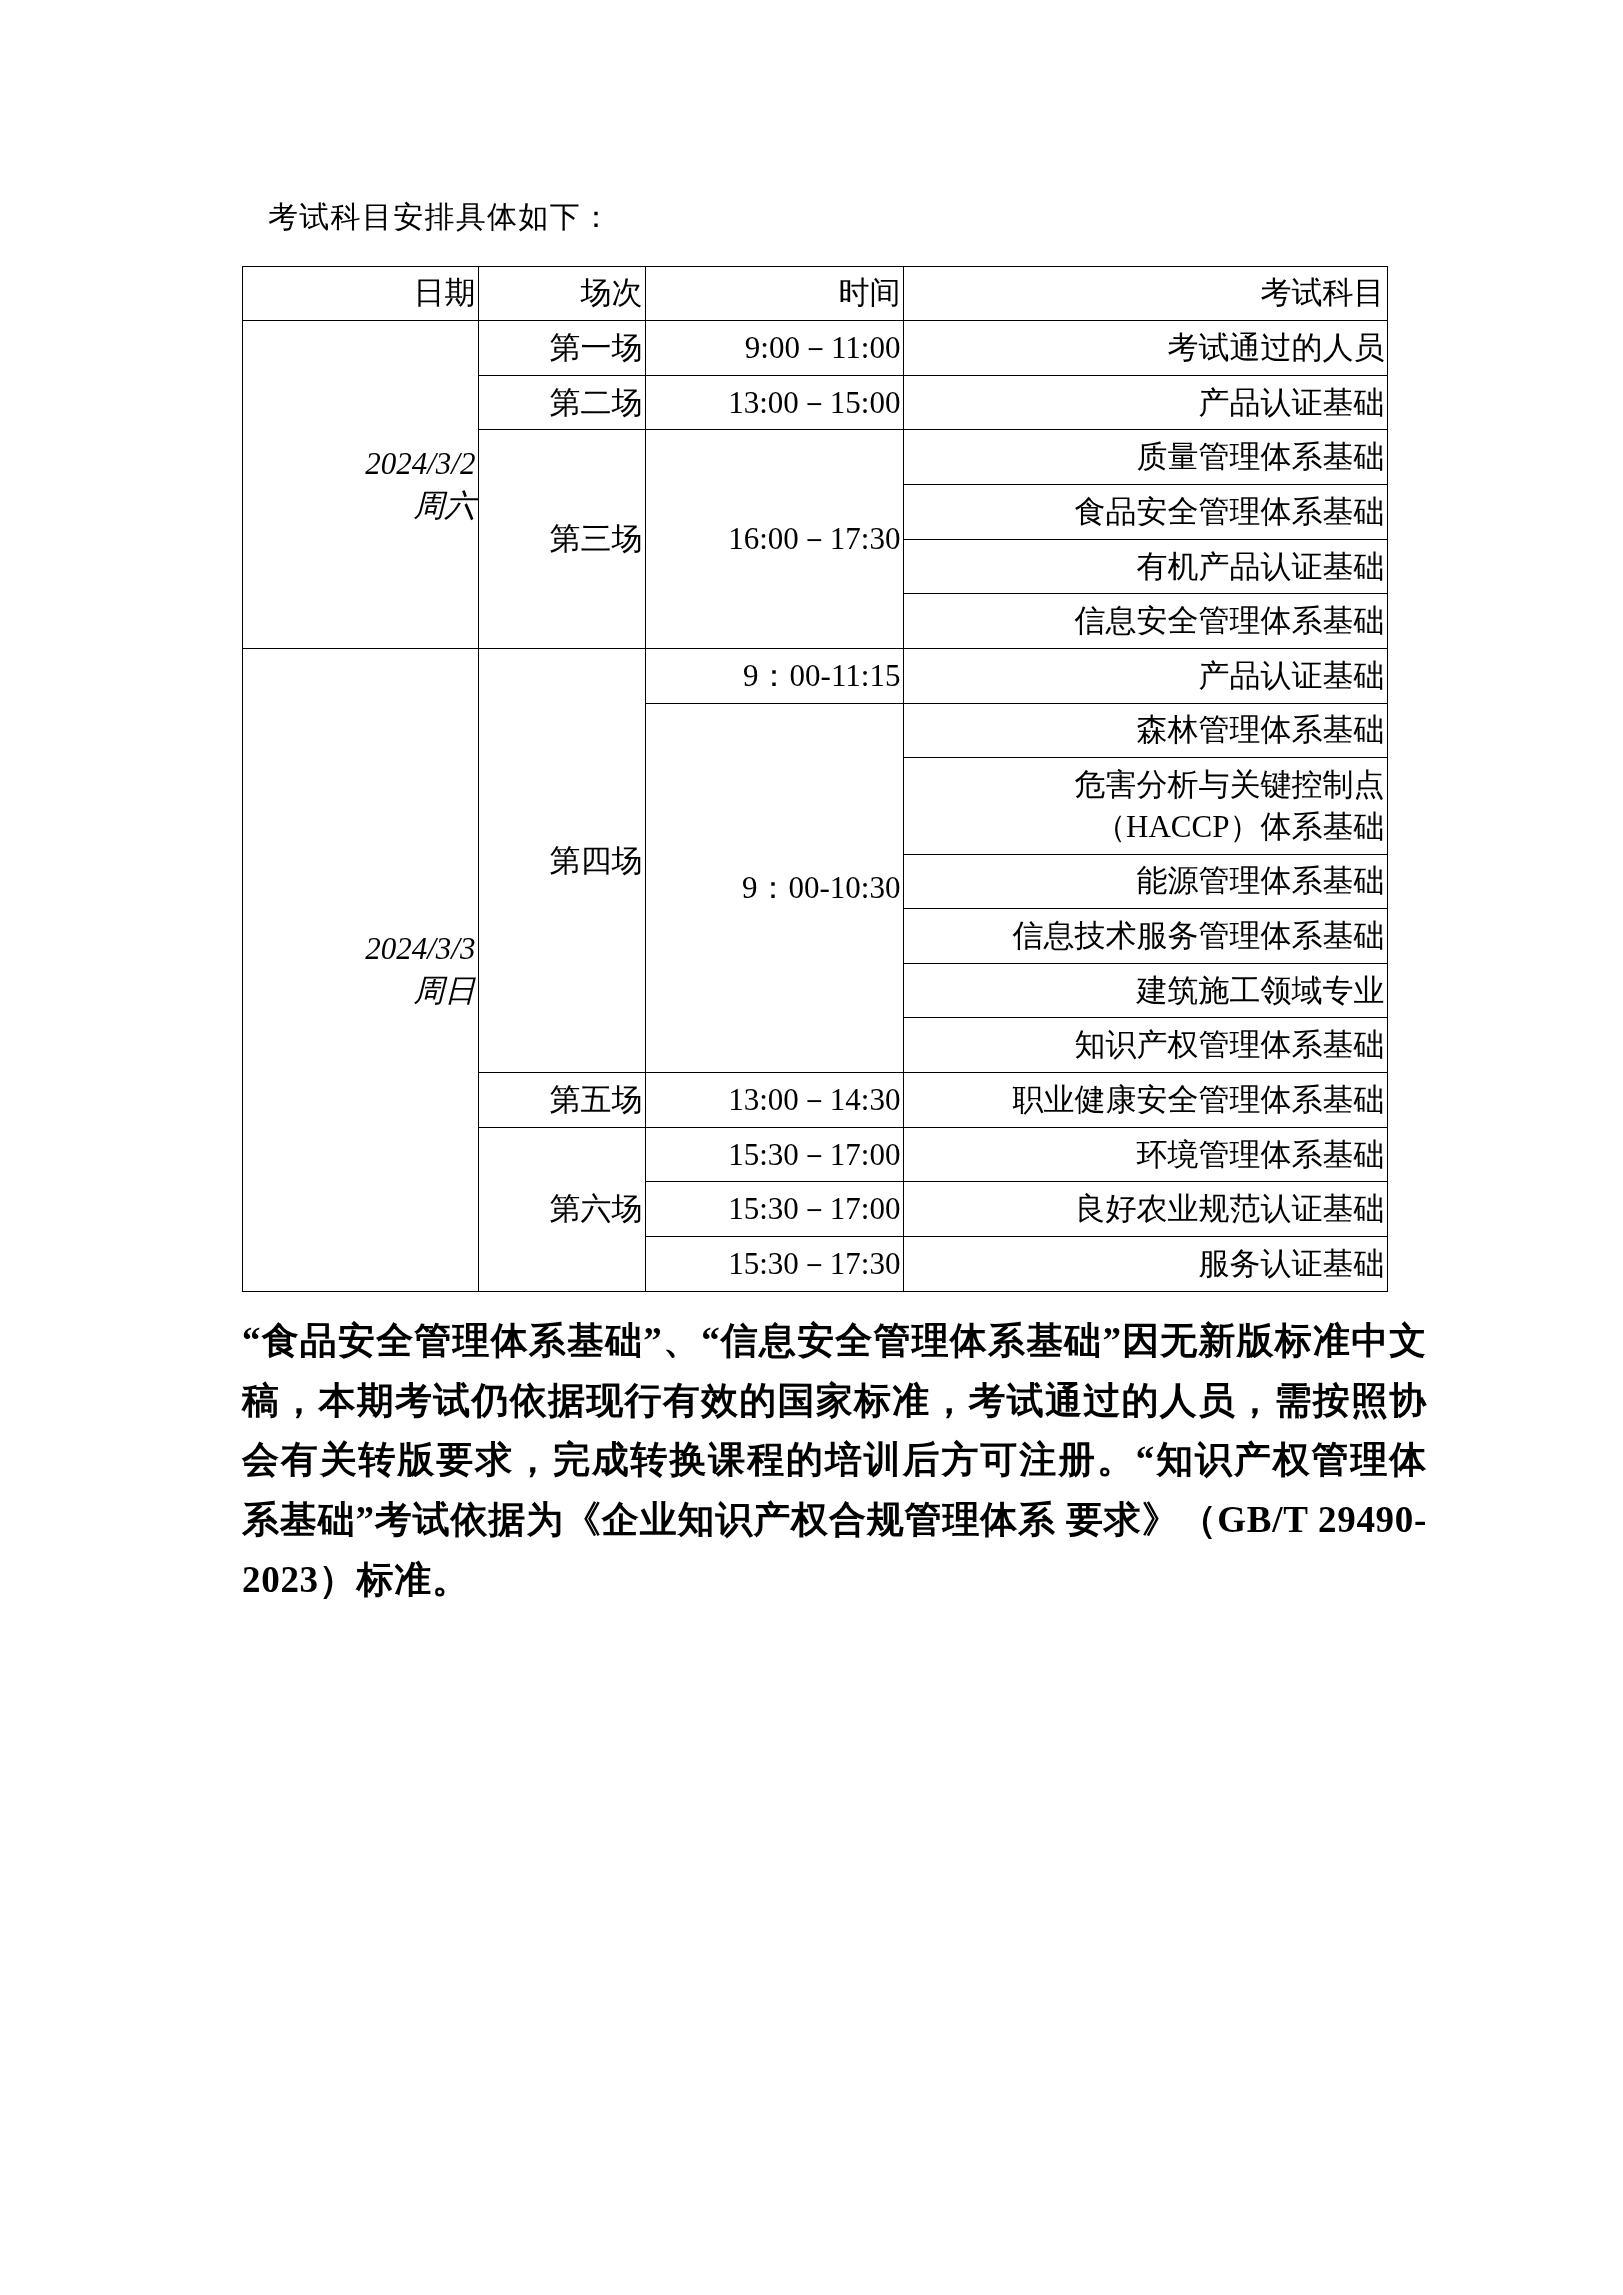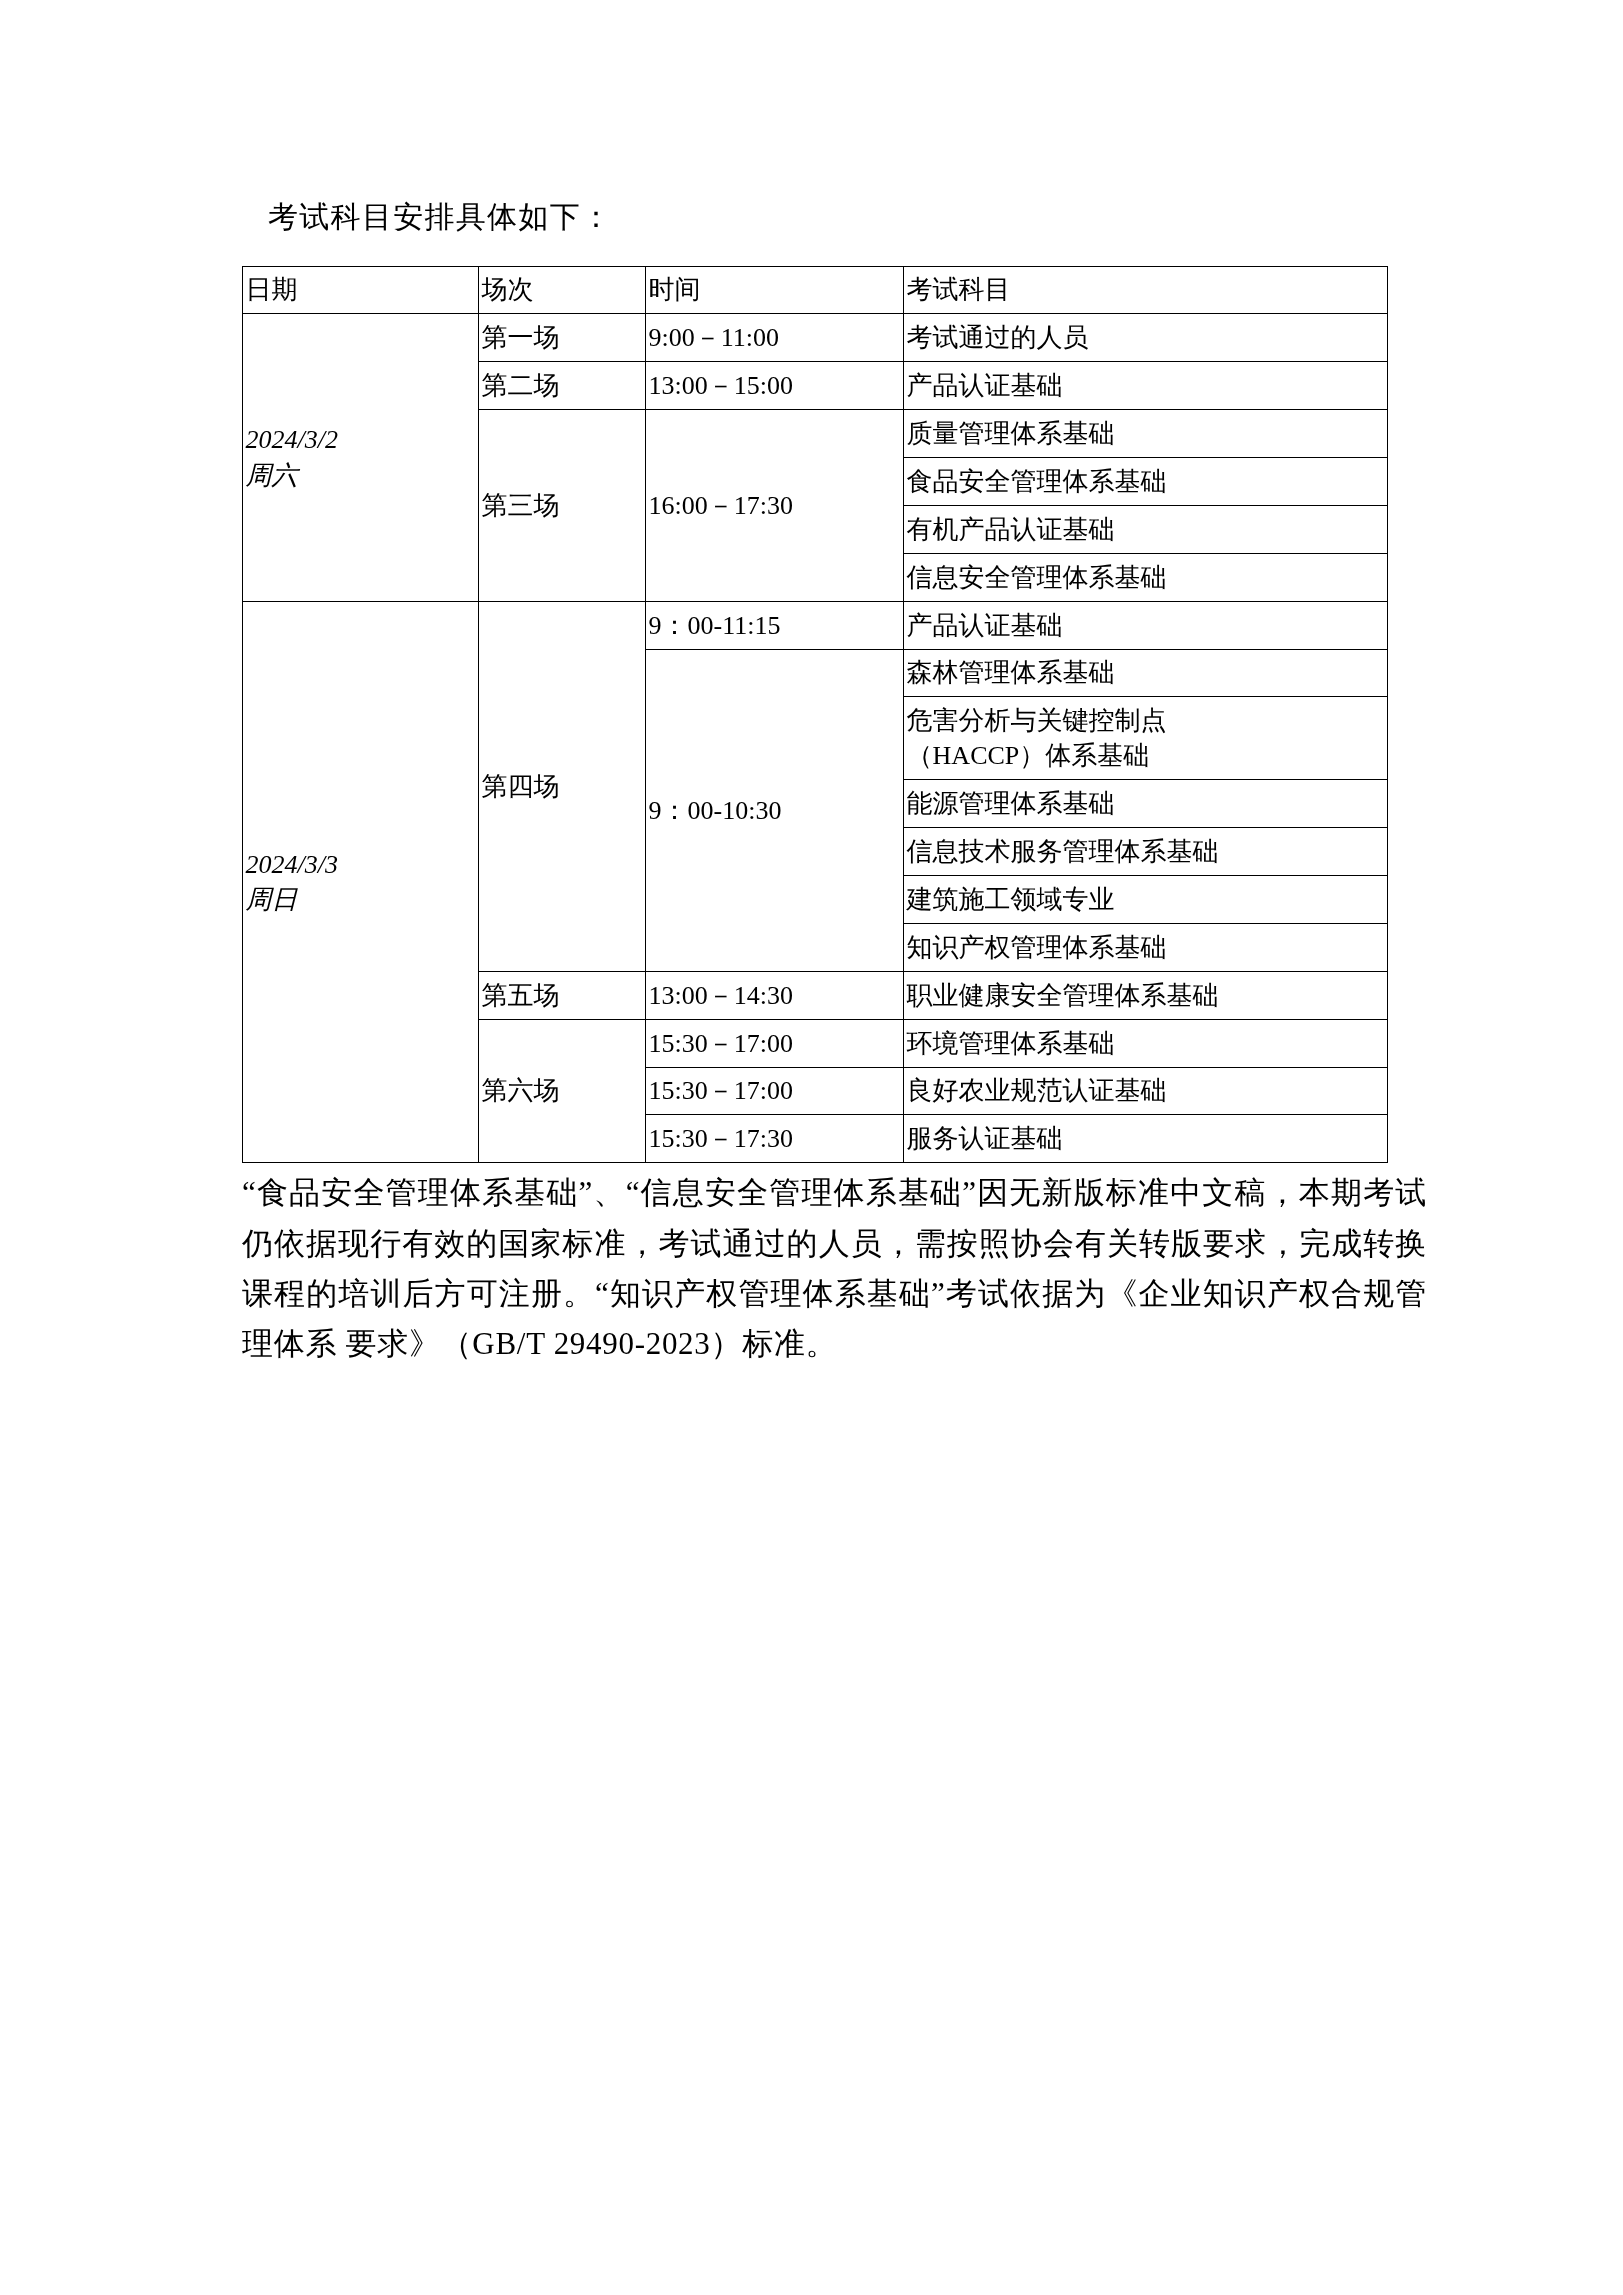--- a/index.html
+++ b/index.html
@@ -32,47 +32,48 @@
     white-space: nowrap;
   }
   table.schedule {
     border-collapse: collapse;
     width: 1145px;
     margin-left: 0;
     table-layout: fixed;
   }
   table.schedule td {
     border: 1.3px solid #000000;
-    font-size: 26px;
-    text-align: left;
+    font-size: 31px;
+    text-align: right;
     vertical-align: middle;
     padding: 5.9px 2.6px;
     line-height: 1.35;
     white-space: nowrap;
   }
   col.c-date { width: 236px; }
   col.c-sess { width: 167px; }
   col.c-time { width: 258px; }
   col.c-subj { width: 484px; }
   td.two-line {
     white-space: normal;
     text-align: left;
     padding: 3.9px 19.6px;
     line-height: 1.45;
   }
   .date-cell {
     line-height: 1.5;
     font-style: italic;
   }
   .body-text {
-    margin-top: 5px;
-    font-size: 31px;
+    margin-top: 19px;
+    font-size: 37px;
     line-height: 1.62;
     letter-spacing: 0.7px;
     text-align: justify;
+    font-weight: bold;
   }
   .body-text p {
     margin: 0;
     text-indent: 0;
   }
   .body-text p.indent {
     text-indent: 63px;
   }
   .para-gap { height: 6.5px; }
 </style>

